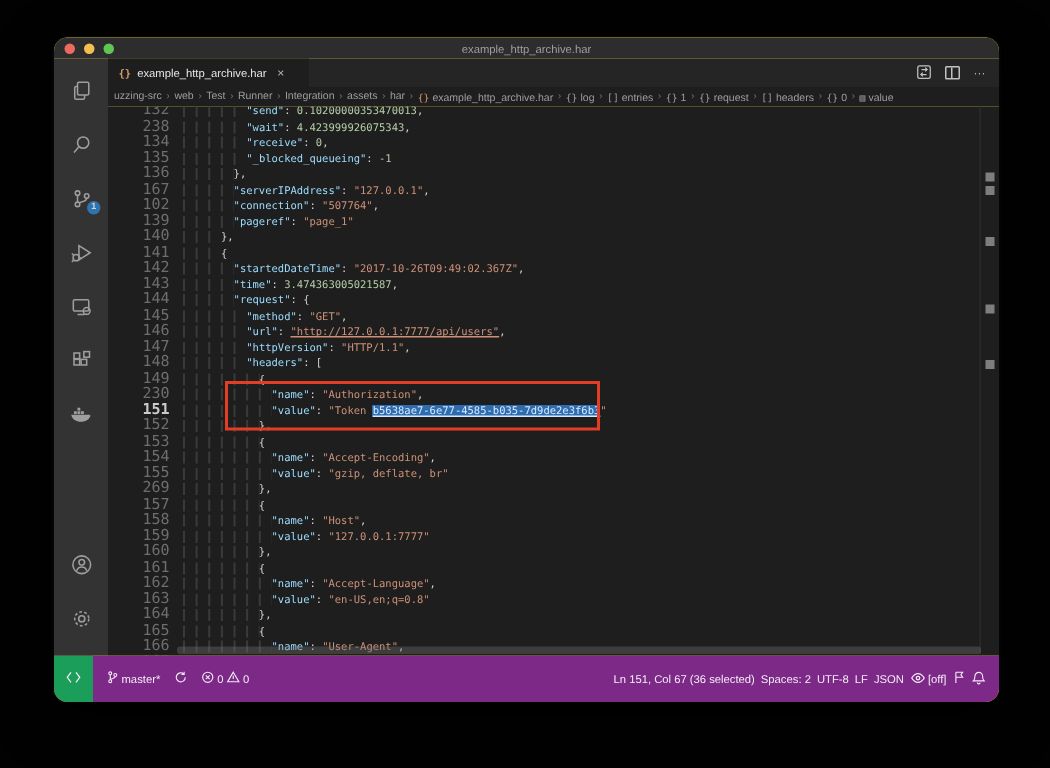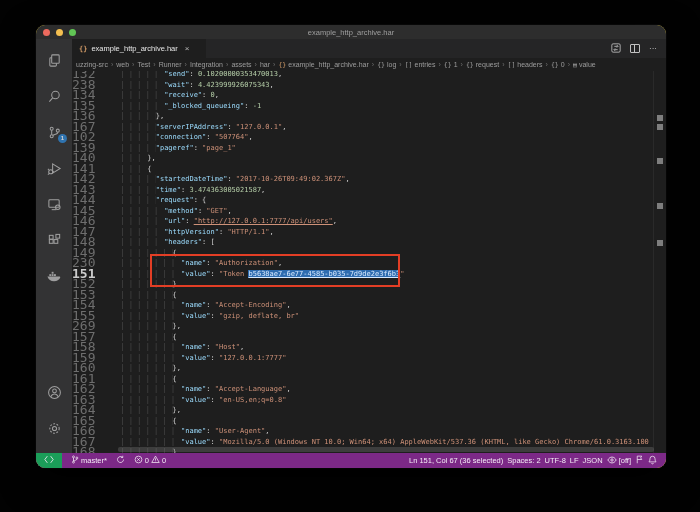--- a/index.html
+++ b/index.html
@@ -35,37 +35,37 @@
   .ta-compare svg{stroke:#c2c2c2;fill:none;stroke-width:1;}
   
   .breadcrumbbar{height:13px;background:#1e1e1e;display:flex;align-items:center;padding-left:4px;flex:0 0 auto;
     font-size:7px;color:#9d9d9d;white-space:nowrap;overflow:hidden;}
   .bc-sep{margin:0 3px;color:#6e6e6e;font-size:7px;}
   .bc-ico{font-family:"DejaVu Sans Mono",monospace;font-size:6.5px;margin-right:2px;color:#9d9d9d;}
   .bc-ico.file{color:#d19a66;}
   
   .editorbody{flex:1;position:relative;display:flex;min-height:0;background:#1e1e1e;overflow:hidden;}
   .gutter{width:46px;flex:0 0 auto;padding-right:2px;box-sizing:border-box;
-    font-family:"DejaVu Sans Mono",monospace;font-size:13px;color:#6e6e6e;margin-top:-2px;}
+    font-family:"DejaVu Sans Mono",monospace;font-size:10px;color:#6e6e6e;margin-top:-2px;padding-left:23px;}
   .gutter div{height:10.5px;line-height:10.5px;}
   .gutter .active{color:#cccccc;font-weight:bold;}
   .codearea{flex:1;min-width:0;overflow:hidden;margin-top:-2px;padding-left:4px;
     font-family:"DejaVu Sans Mono",monospace;font-size:7px;}
   .code-line{height:10.5px;line-height:10.5px;white-space:pre;}
   .tk-p{color:#d4d4d4;} .tk-k{color:#9cdcfe;} .tk-s{color:#ce9178;} .tk-n{color:#b5cea8;}
   .tk-u{color:#ce9178;text-decoration:underline;}
   .tk-sel{background:#2e6cb0;color:#d8eaff;text-decoration:underline;}
   .tk-ws{background-image:linear-gradient(to right,#3a3a3a 1px,transparent 1px);background-size:2ch 100%;}
   .annotation{position:absolute;border:2px solid #e33e25;pointer-events:none;}
   
   .overview{width:12px;flex:0 0 auto;position:relative;border-left:1px solid #2a2a2a;}
   .ov-mark{position:absolute;left:3px;width:6px;height:6px;background:#8f8f8f;opacity:.85;}
   .hscroll{position:absolute;left:46px;right:12px;bottom:1px;height:5px;background:rgba(121,121,121,.35);border-radius:2px;}
   
-  .statusbar{height:15px;background:#7c2987;flex:0 0 auto;display:flex;align-items:center;
+  .statusbar{height:31px;background:#7c2987;flex:0 0 auto;display:flex;align-items:center;
     font-size:7.5px;color:#f5ecf7;}
   .sb-left{display:flex;align-items:center;height:100%;}
   .sb-remote{background:#1b9e59;height:100%;display:flex;align-items:center;padding:0 8px;}
   .sb-item{display:flex;align-items:center;gap:2px;margin-left:9px;}
   .sb-right{margin-left:auto;display:flex;align-items:center;gap:4px;padding-right:9px;}
   .sb-right .sb-item{margin-left:0;}
   .sb-ico svg{stroke:#f5ecf7;fill:none;stroke-width:1;}
 </style>
 </head>
 <body>

